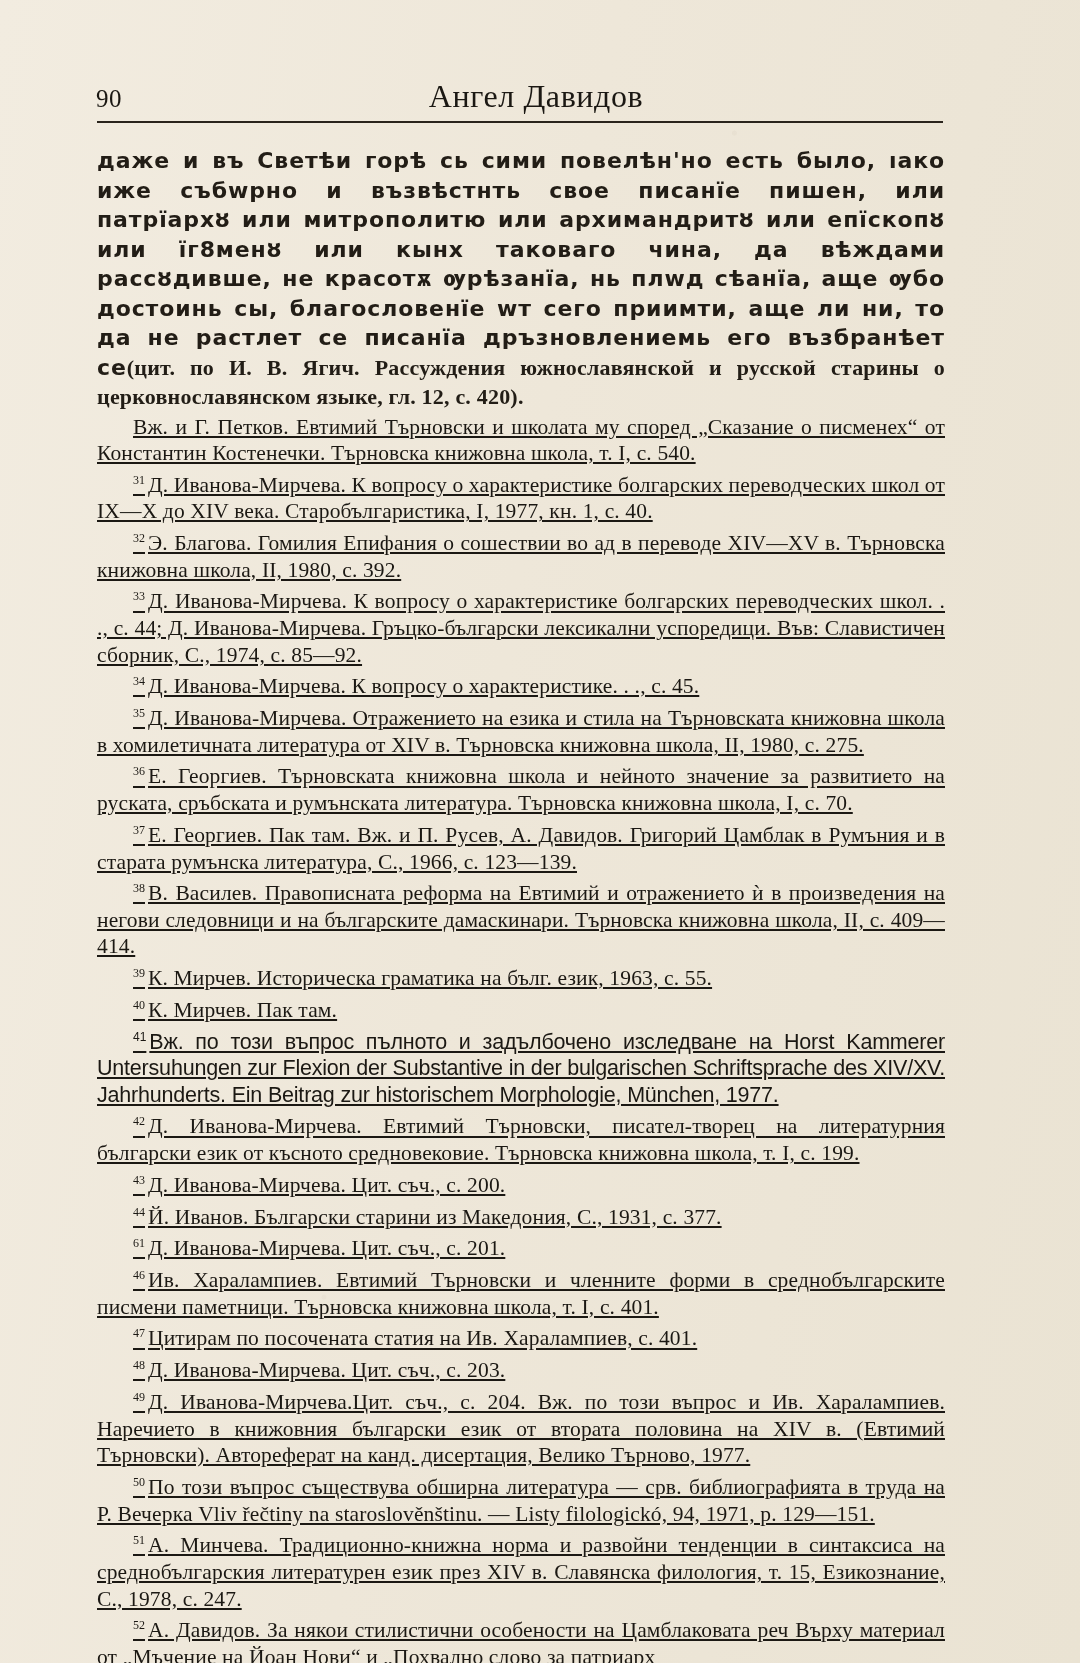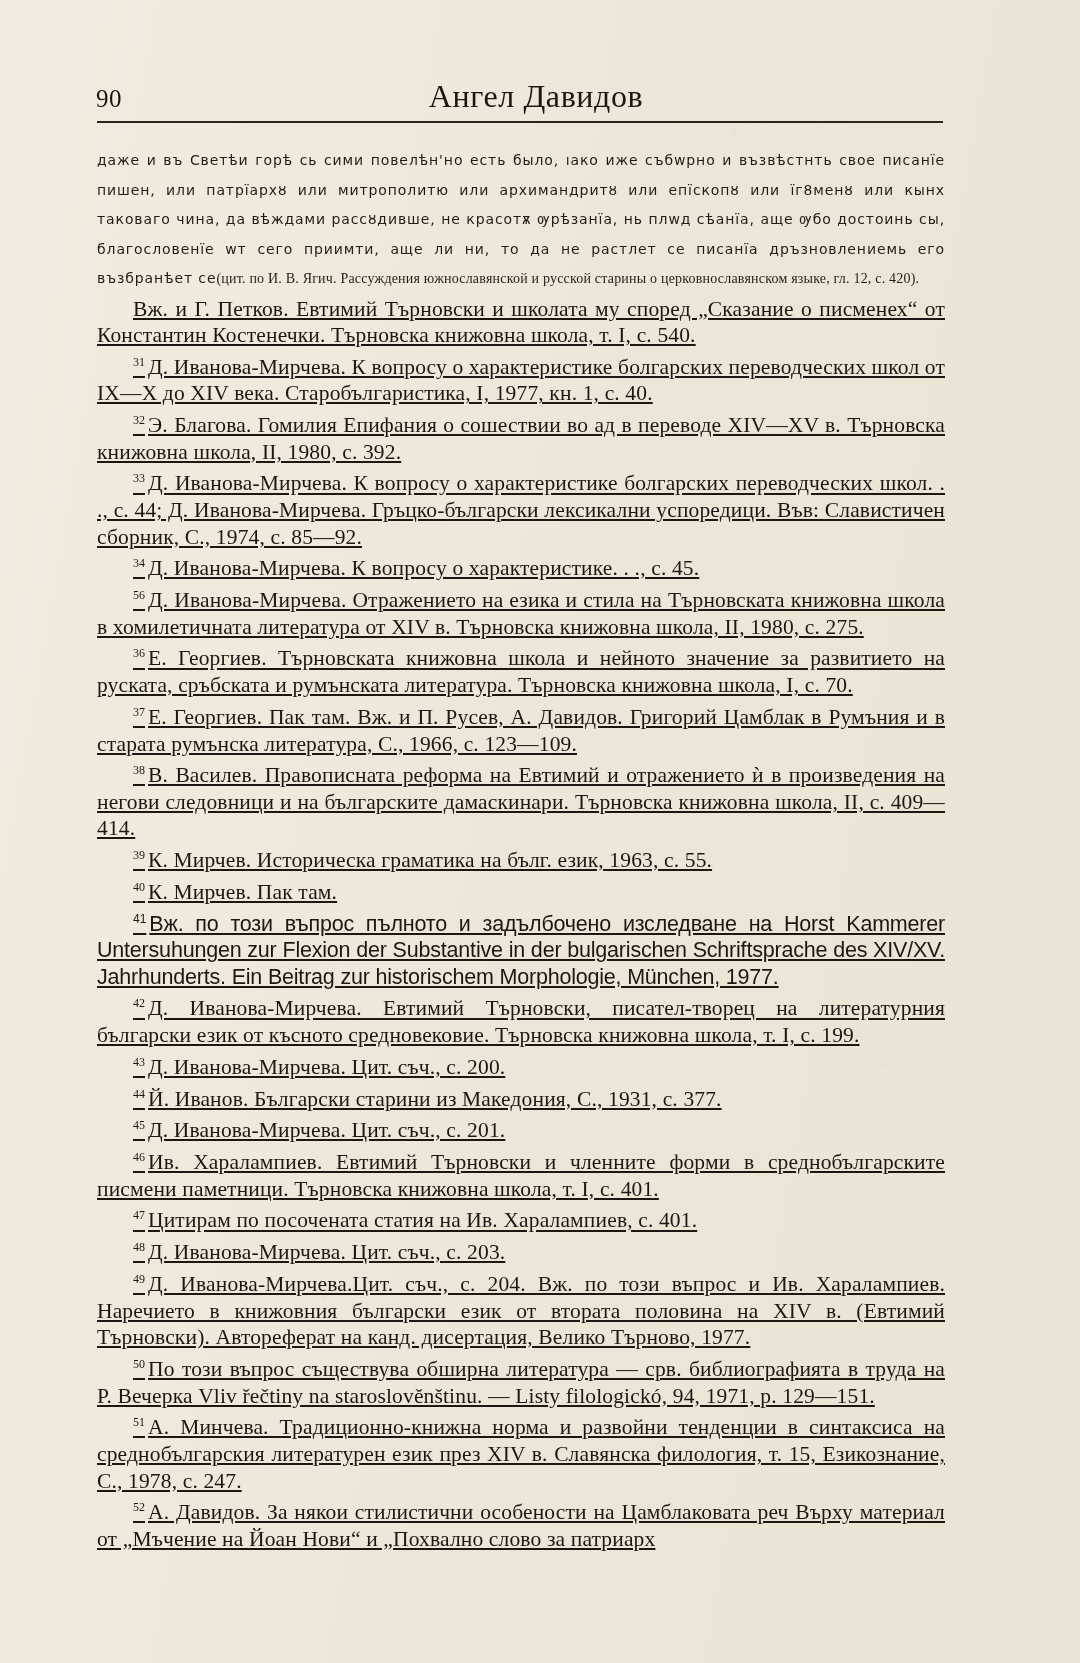--- a/index.html
+++ b/index.html
@@ -63,26 +63,27 @@
     background: #2a241c;
   }
   .content {
     position: absolute;
     top: 146px;
     left: 97px;
     width: 848px;
   }
   .cyr-old {
     font-family: "DejaVu Sans", sans-serif;
-    font-size: 14px;
+    font-size: 22px;
     line-height: 29.5px;
     letter-spacing: 0.9px;
     text-align: justify;
     text-justify: inter-word;
     color: #221d16;
+    font-weight: bold;
   }
   .cyr-old .lat {
     font-family: "Liberation Serif", serif;
     font-style: normal;
     letter-spacing: 0.2px;
   }
   .notes {
     margin-top: 2px;
     text-decoration: underline;
   }
@@ -137,41 +138,41 @@
       <p class="note"><span class="ind"></span><i></i><span>Вж. и Г. Петков. Евтимий Търновски и школата му според „Сказание о писменех“ от Константин Костенечки. Търновска книжовна школа, т. I, с. 540.</span></p>
 
       <p class="note"><span class="ind"></span><span class="num">31</span><span>Д. Иванова-Мирчева. К вопросу о характеристике болгарских переводческих школ от IX—X до XIV века. Старобългаристика, I, 1977, кн. 1, с. 40.</span></p>
 
       <p class="note"><span class="ind"></span><span class="num">32</span><span>Э. Благова. Гомилия Епифания о сошествии во ад в переводе XIV—XV в. Търновска книжовна школа, II, 1980, с. 392.</span></p>
 
       <p class="note"><span class="ind"></span><span class="num">33</span><span>Д. Иванова-Мирчева. К вопросу о характеристике болгарских переводческих школ. . ., с. 44; Д. Иванова-Мирчева. Гръцко-български лексикални успоредици. Във: Славистичен сборник, С., 1974, с. 85—92.</span></p>
 
       <p class="note"><span class="ind"></span><span class="num">34</span><span>Д. Иванова-Мирчева. К вопросу о характеристике. . ., с. 45.</span></p>
 
-      <p class="note"><span class="ind"></span><span class="num">56</span><span>Д. Иванова-Мирчева. Отражението на езика и стила на Търновската книжовна школа в хомилетичната литература от XIV в. Търновска книжовна школа, II, 1980, с. 275.</span></p>
+      <p class="note"><span class="ind"></span><span class="num">35</span><span>Д. Иванова-Мирчева. Отражението на езика и стила на Търновската книжовна школа в хомилетичната литература от XIV в. Търновска книжовна школа, II, 1980, с. 275.</span></p>
 
       <p class="note"><span class="ind"></span><span class="num">36</span><span>Е. Георгиев. Търновската книжовна школа и нейното значение за развитието на руската, сръбската и румънската литература. Търновска книжовна школа, I, с. 70.</span></p>
 
-      <p class="note"><span class="ind"></span><span class="num">37</span><span>Е. Георгиев. Пак там. Вж. и П. Русев, А. Давидов. Григорий Цамблак в Румъния и в старата румънска литература, С., 1966, с. 123—109.</span></p>
+      <p class="note"><span class="ind"></span><span class="num">37</span><span>Е. Георгиев. Пак там. Вж. и П. Русев, А. Давидов. Григорий Цамблак в Румъния и в старата румънска литература, С., 1966, с. 123—139.</span></p>
 
       <p class="note"><span class="ind"></span><span class="num">38</span><span>В. Василев. Правописната реформа на Евтимий и отражението ѝ в произведения на негови следовници и на българските дамаскинари. Търновска книжовна школа, II, с. 409—414.</span></p>
 
       <p class="note"><span class="ind"></span><span class="num">39</span><span>К. Мирчев. Историческа граматика на бълг. език, 1963, с. 55.</span></p>
 
       <p class="note"><span class="ind"></span><span class="num">40</span><span>К. Мирчев. Пак там.</span></p>
 
       <p class="note sans"><span class="ind"></span><span class="num">41</span><span>Вж. по този въпрос пълното и задълбочено изследване на Horst Kammerer Untersuhungen zur Flexion der Substantive in der bulgarischen Schriftsprache des XIV/XV. Jahrhunderts. Ein Beitrag zur historischem Morphologie, München, 1977.</span></p>
 
       <p class="note"><span class="ind"></span><span class="num">42</span><span>Д. Иванова-Мирчева. Евтимий Търновски, писател-творец на литературния български език от късното средновековие. Търновска книжовна школа, т. I, с. 199.</span></p>
 
       <p class="note"><span class="ind"></span><span class="num">43</span><span>Д. Иванова-Мирчева. Цит. съч., с. 200.</span></p>
 
       <p class="note"><span class="ind"></span><span class="num">44</span><span>Й. Иванов. Български старини из Македония, С., 1931, с. 377.</span></p>
 
-      <p class="note"><span class="ind"></span><span class="num">45</span><span>Д. Иванова-Мирчева. Цит. съч., с. 201.</span></p>
+      <p class="note"><span class="ind"></span><span class="num">61</span><span>Д. Иванова-Мирчева. Цит. съч., с. 201.</span></p>
 
       <p class="note"><span class="ind"></span><span class="num">46</span><span>Ив. Харалампиев. Евтимий Търновски и членните форми в среднобългарските писмени паметници. Търновска книжовна школа, т. I, с. 401.</span></p>
 
       <p class="note"><span class="ind"></span><span class="num">47</span><span>Цитирам по посочената статия на Ив. Харалампиев, с. 401.</span></p>
 
       <p class="note"><span class="ind"></span><span class="num">48</span><span>Д. Иванова-Мирчева. Цит. съч., с. 203.</span></p>
 
       <p class="note"><span class="ind"></span><span class="num">49</span><span>Д. Иванова-Мирчева.Цит. съч., с. 204. Вж. по този въпрос и Ив. Харалампиев. Наречието в книжовния български език от втората половина на XIV в. (Евтимий Търновски). Автореферат на канд. дисертация, Велико Търново, 1977.</span></p>
 
       <p class="note"><span class="ind"></span><span class="num">50</span><span>По този въпрос съществува обширна литература — срв. библиографията в труда на Р. Вечерка Vliv řečtiny na staroslověnštinu. — Listy filologickó, 94, 1971, p. 129—151.</span></p>

